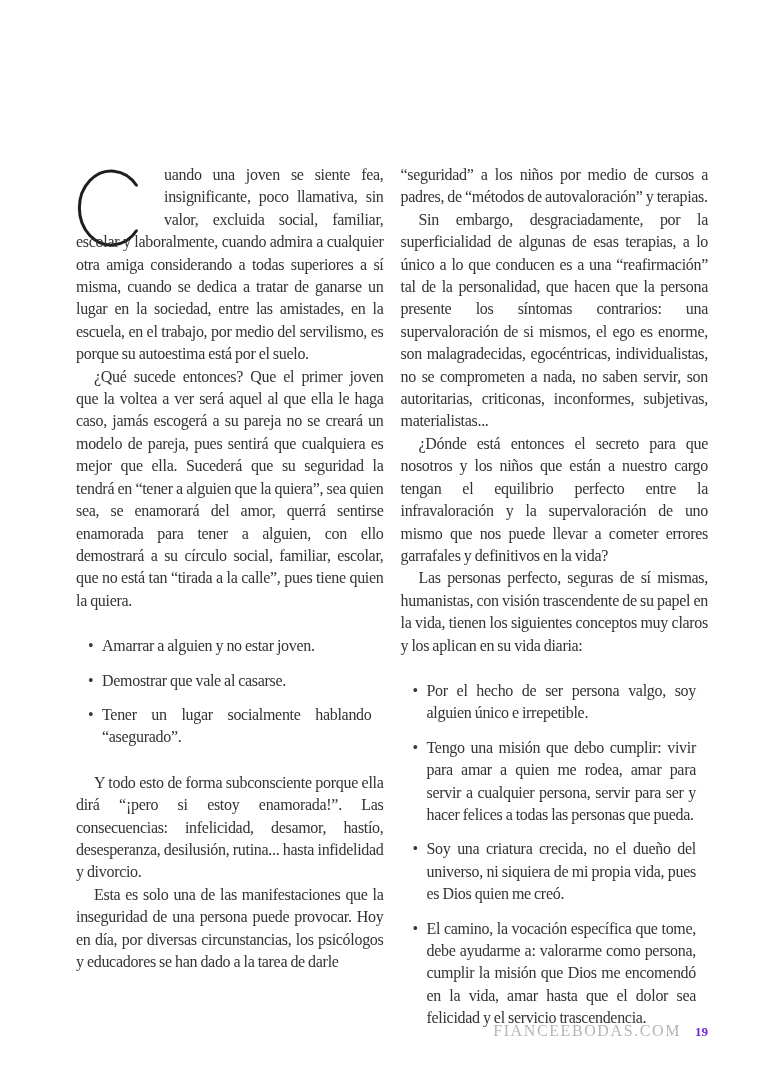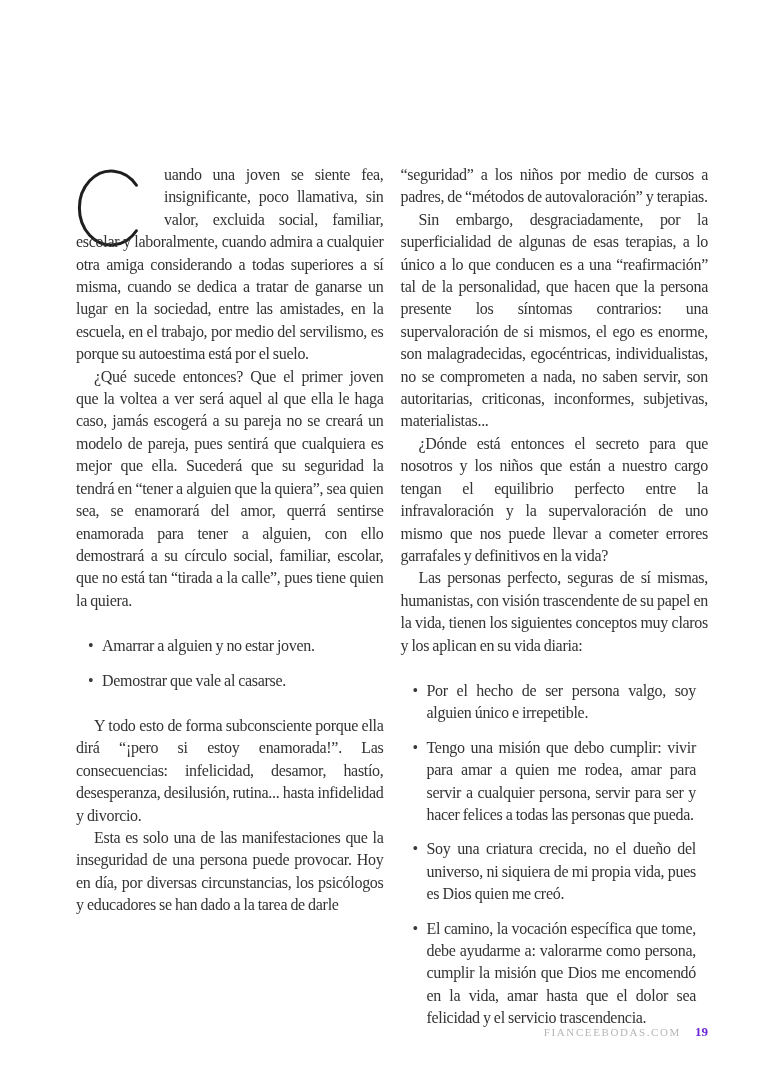--- a/index.html
+++ b/index.html
@@ -53,21 +53,21 @@
   }
   .footer{
     position:absolute;
     right:60px;
     bottom:26px;
     display:flex;
     align-items:baseline;
     gap:14px;
   }
   .footer .site{
-    font-size:11px;
+    font-size:16px;
     letter-spacing:1.6px;
     color:#b5b5b5;
   }
   .footer .pagenum{
     font-size:13px;
     font-weight:bold;
     color:#6d28d9;
   }
 </style>
 </head>
@@ -83,20 +83,21 @@
           <svg viewBox="0 0 88 100" xmlns="http://www.w3.org/2000/svg">
             <path d="M 71.9 22.9 A 38 44 0 1 0 71.9 77.1" fill="none" stroke="#1e1e1e" stroke-width="3.6" stroke-linecap="round"></path>
           </svg>
         </span>
         <span>uando una joven se siente fea, insignificante, poco llamativa, sin valor, excluida social, familiar, escolar y laboralmente, cuando admira a cualquier otra amiga considerando a todas superiores a sí misma, cuando se dedica a tratar de ganarse un lugar en la sociedad, entre las amistades, en la escuela, en el trabajo, por medio del servilismo, es porque su autoestima está por el suelo.</span>
       </p>
       <p class="indent">¿Qué sucede entonces? Que el primer joven que la voltea a ver será aquel al que ella le haga caso, jamás escogerá a su pareja no se creará un modelo de pareja, pues sentirá que cualquiera es mejor que ella. Sucederá que su seguridad la tendrá en “tener a alguien que la quiera”, sea quien sea, se enamorará del amor, querrá sentirse enamorada para tener a alguien, con ello demostrará a su círculo social, familiar, escolar, que no está tan “tirada a la calle”, pues tiene quien la quiera.</p>
       <ul class="bullet-list">
         <li>Amarrar a alguien y no estar joven.</li>
         <li>Demostrar que vale al casarse.</li>
+        <li>Tener un lugar socialmente hablando “asegurado”.</li>
       </ul>
       <p class="indent">Y todo esto de forma subconsciente porque ella dirá “¡pero si estoy enamorada!”. Las consecuencias: infelicidad, desamor, hastío, desesperanza, desilusión, rutina... hasta infidelidad y divorcio.</p>
       <p class="indent">Esta es solo una de las manifestaciones que la inseguridad de una persona puede provocar. Hoy en día, por diversas circunstancias, los psicólogos y educadores se han dado a la tarea de darle</p>
     </div>
 
     <div class="col">
       <p>“seguridad” a los niños por medio de cursos a padres, de “métodos de autovaloración” y terapias.</p>
       <p class="indent">Sin embargo, desgraciadamente, por la superficialidad de algunas de esas terapias, a lo único a lo que conducen es a una “reafirmación” tal de la personalidad, que hacen que la persona presente los síntomas contrarios: una supervaloración de si mismos, el ego es enorme, son malagradecidas, egocéntricas, individualistas, no se comprometen a nada, no saben servir, son autoritarias, criticonas, inconformes, subjetivas, materialistas...</p>
       <p class="indent">¿Dónde está entonces el secreto para que nosotros y los niños que están a nuestro cargo tengan el equilibrio perfecto entre la infravaloración y la supervaloración de uno mismo que nos puede llevar a cometer errores garrafales y definitivos en la vida?</p>
       <p class="indent">Las personas perfecto, seguras de sí mismas, humanistas, con visión trascendente de su papel en la vida, tienen los siguientes conceptos muy claros y los aplican en su vida diaria:</p>

